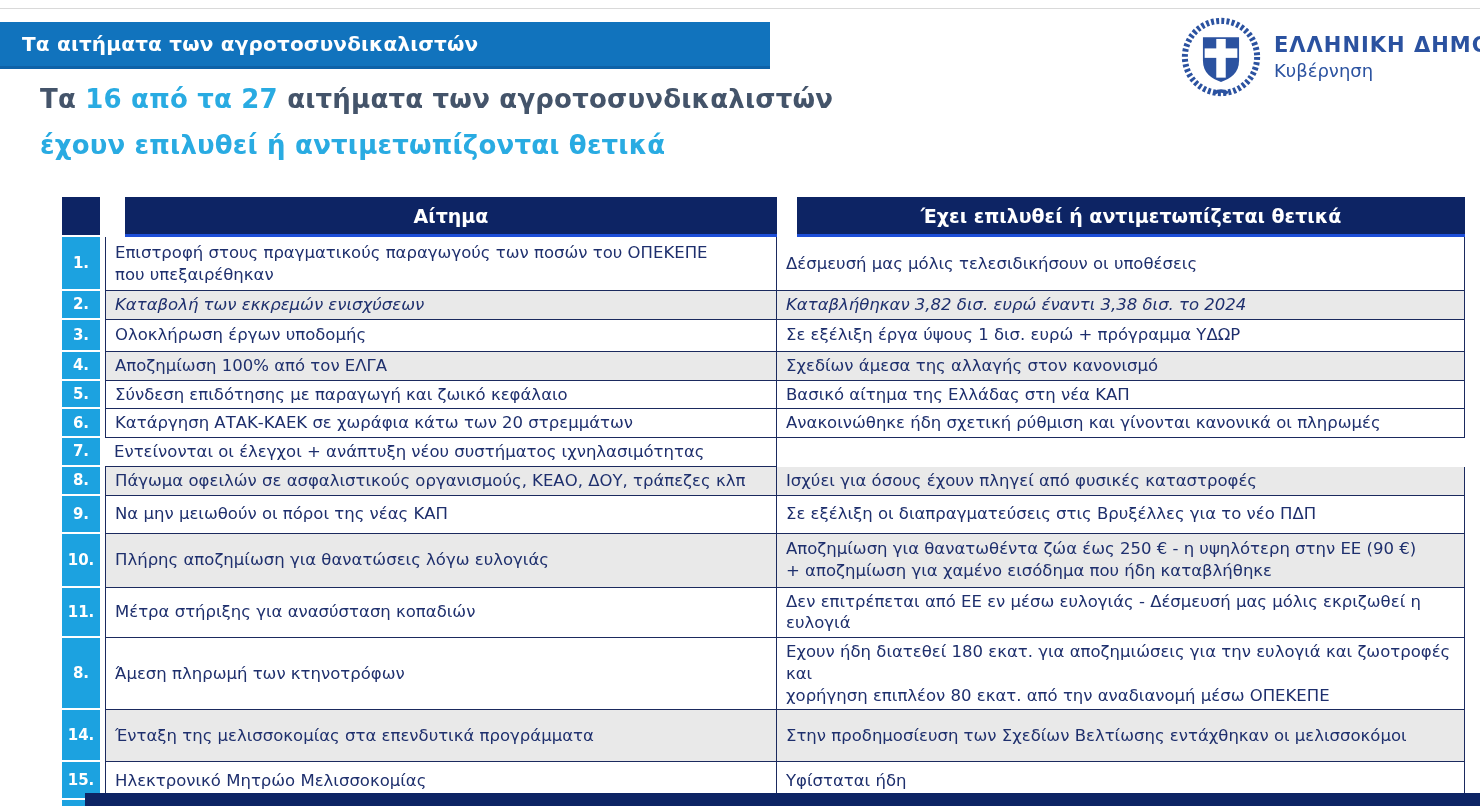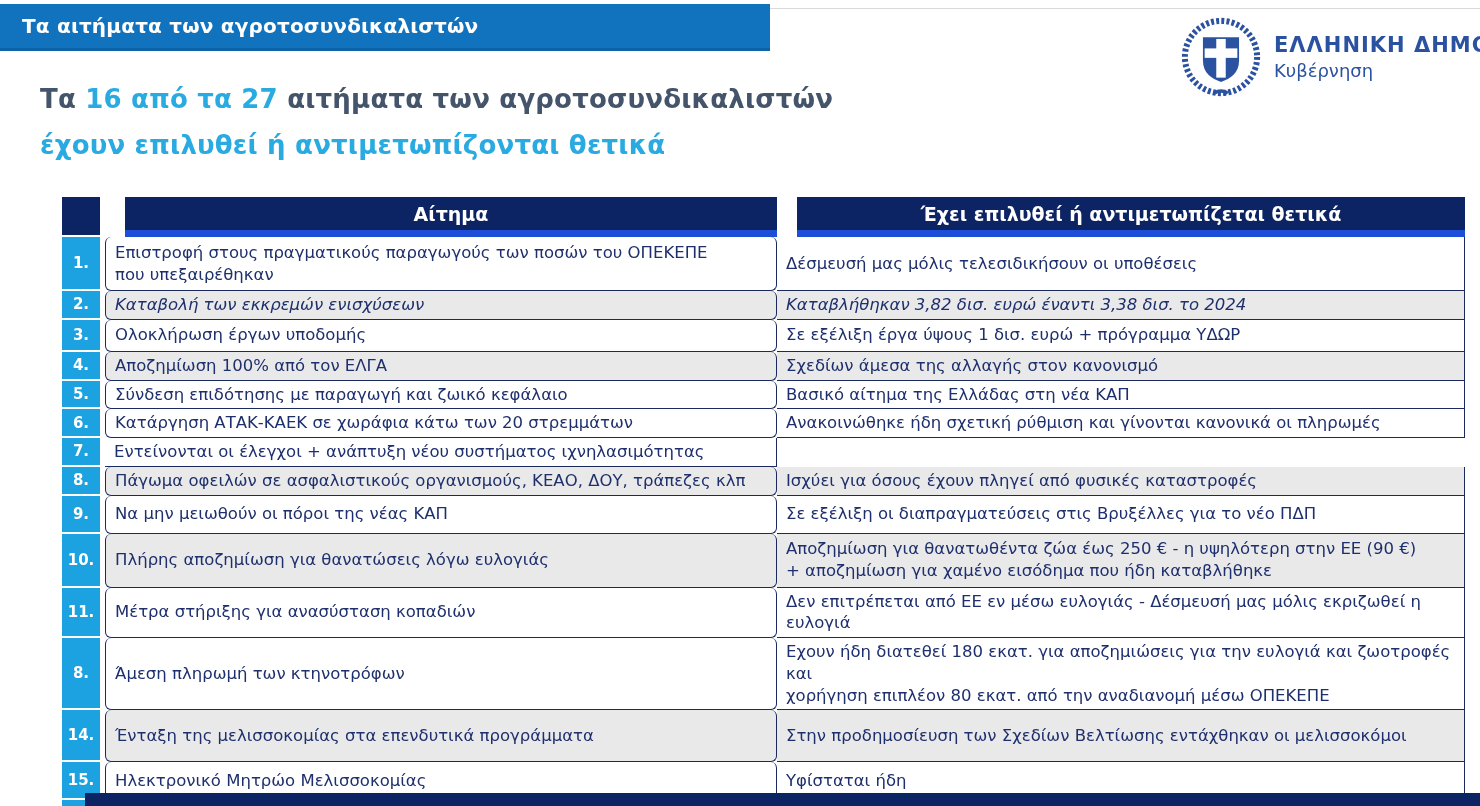--- a/index.html
+++ b/index.html
@@ -2,21 +2,21 @@
 <html lang="el"><head>
 <meta charset="utf-8">
 <style>
   * { margin:0; padding:0; box-sizing:border-box; }
   html,body { width:1480px; height:806px; overflow:hidden; background:#ffffff;
     font-family:"DejaVu Sans","Liberation Sans",sans-serif; }
   .page { position:relative; width:1480px; height:806px; background:#fff; }
 
   .topline { position:absolute; top:8px; left:0; right:0; height:1px; background:#d9d9d9; }
 
-  .banner { position:absolute; top:4px; left:0; width:770px; height:47px;
+  .banner { position:absolute; top:22px; left:0; width:770px; height:47px;
     background:#1173bd; border-bottom:3px solid #0e62a8; display:flex; align-items:center; }
   .banner-title { color:#ffffff; font-weight:bold; font-size:20px; padding-left:22px;
     letter-spacing:.2px; white-space:nowrap; }
 
   .gov-logo { position:absolute; top:14px; left:1178px; display:flex; align-items:center; }
   .emblem { width:86px; height:86px; flex:0 0 auto; }
   .gov-text { margin-left:10px; white-space:nowrap; }
   .gov-name { color:#2b52a0; font-weight:bold; font-size:21px; letter-spacing:1px; }
   .gov-sub  { color:#2b52a0; font-size:18px; margin-top:3px; }
 
@@ -28,26 +28,26 @@
   .table { position:absolute; top:197px; left:62px; width:1403px; }
   .trow { display:grid; grid-template-columns:38px 5px 672px 688px; align-items:stretch; }
 
   .numcell { background:#1ca2e0; border-bottom:2px solid #ffffff; display:flex;
     align-items:center; justify-content:center; color:#ffffff; font-weight:bold; font-size:15px; }
   .gapcell { background:#ffffff; }
 
   .hrow .numcell { background:#0d2464; border-bottom:2px solid #ffffff; }
   .hcell { background:#0d2464; color:#ffffff; font-weight:bold; font-size:19px;
     display:flex; align-items:center; justify-content:center; min-height:40px;
-    border-bottom:7px solid #1d4ed8;margin-left:20px; }
+    border-bottom:3px solid #1d4ed8;margin-left:20px; }
 
   .cell { background:#ffffff; color:#1e2f6d; font-size:16.5px; line-height:1.32;
     display:flex; align-items:center; padding:3px 9px; white-space:pre-line;
     border-right:1.5px solid #1b2a5e; border-bottom:1.5px solid #1b2a5e; min-height:26px; }
-  .cell.demand { border-left:1.5px solid #1b2a5e;border-radius:6px; }
+  .cell.demand { border-left:1.5px solid #1b2a5e; }
   .trow.shaded .cell { background:#e9e9e9; }
 
   
   #rows .trow:nth-child(2) .cell  { min-height:54px; }
   #rows .trow:nth-child(3) .cell  { min-height:28px;font-style:italic; }
   #rows .trow:nth-child(4) .cell  { min-height:32px; }
   #rows .trow:nth-child(10) .cell { min-height:38px; }
   #rows .trow:nth-child(11) .cell { min-height:54px; }
   #rows .trow:nth-child(14) .cell { min-height:52px; }
   #rows .trow:nth-child(15) .cell { min-height:38px; }

